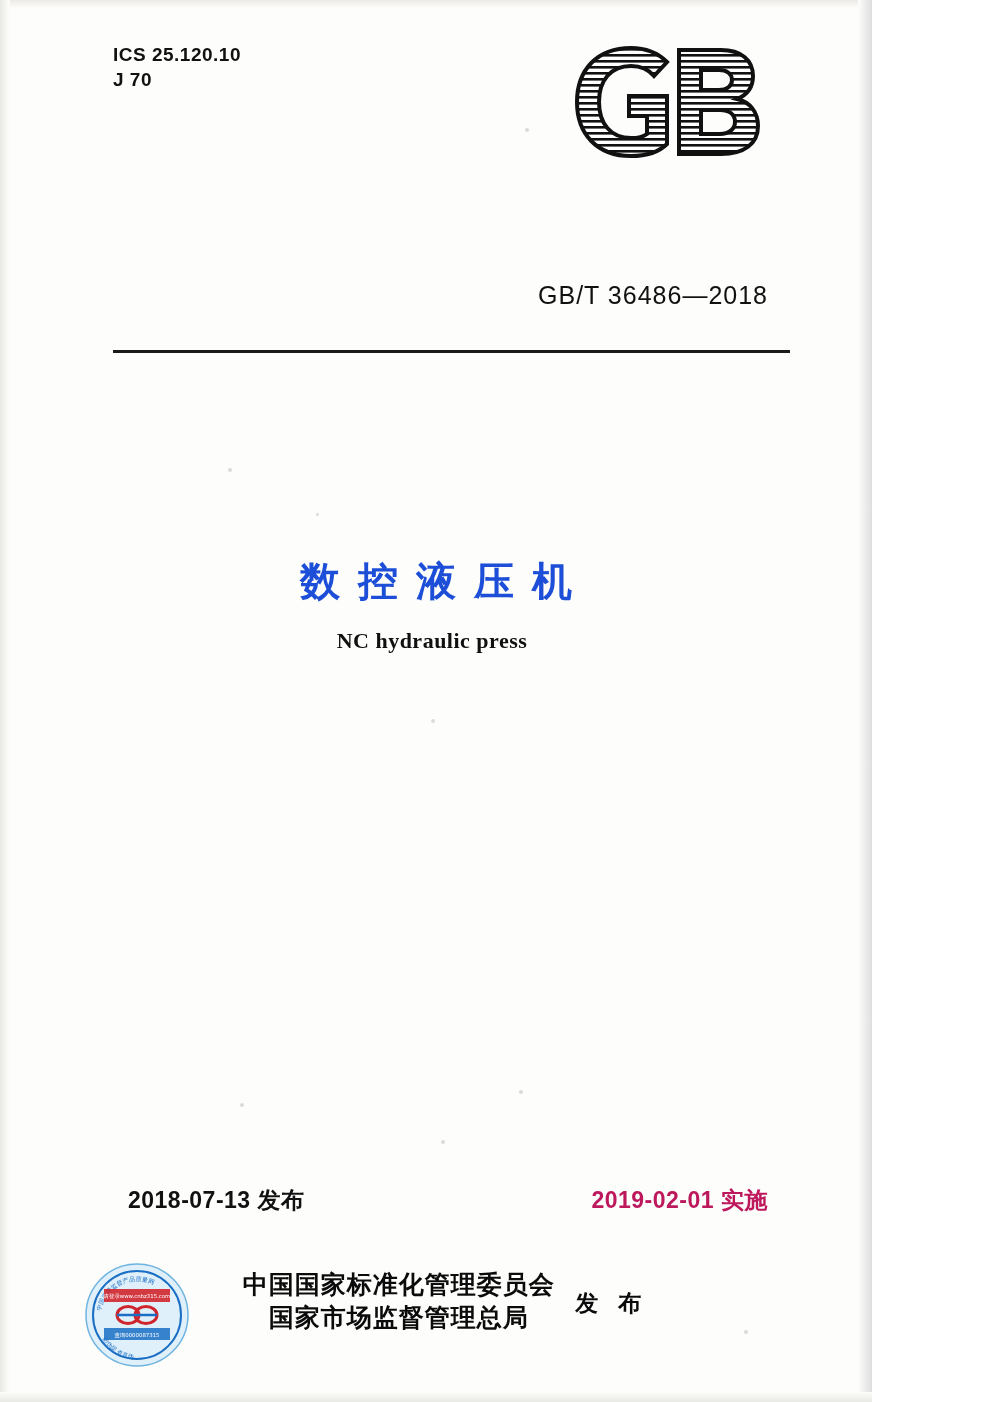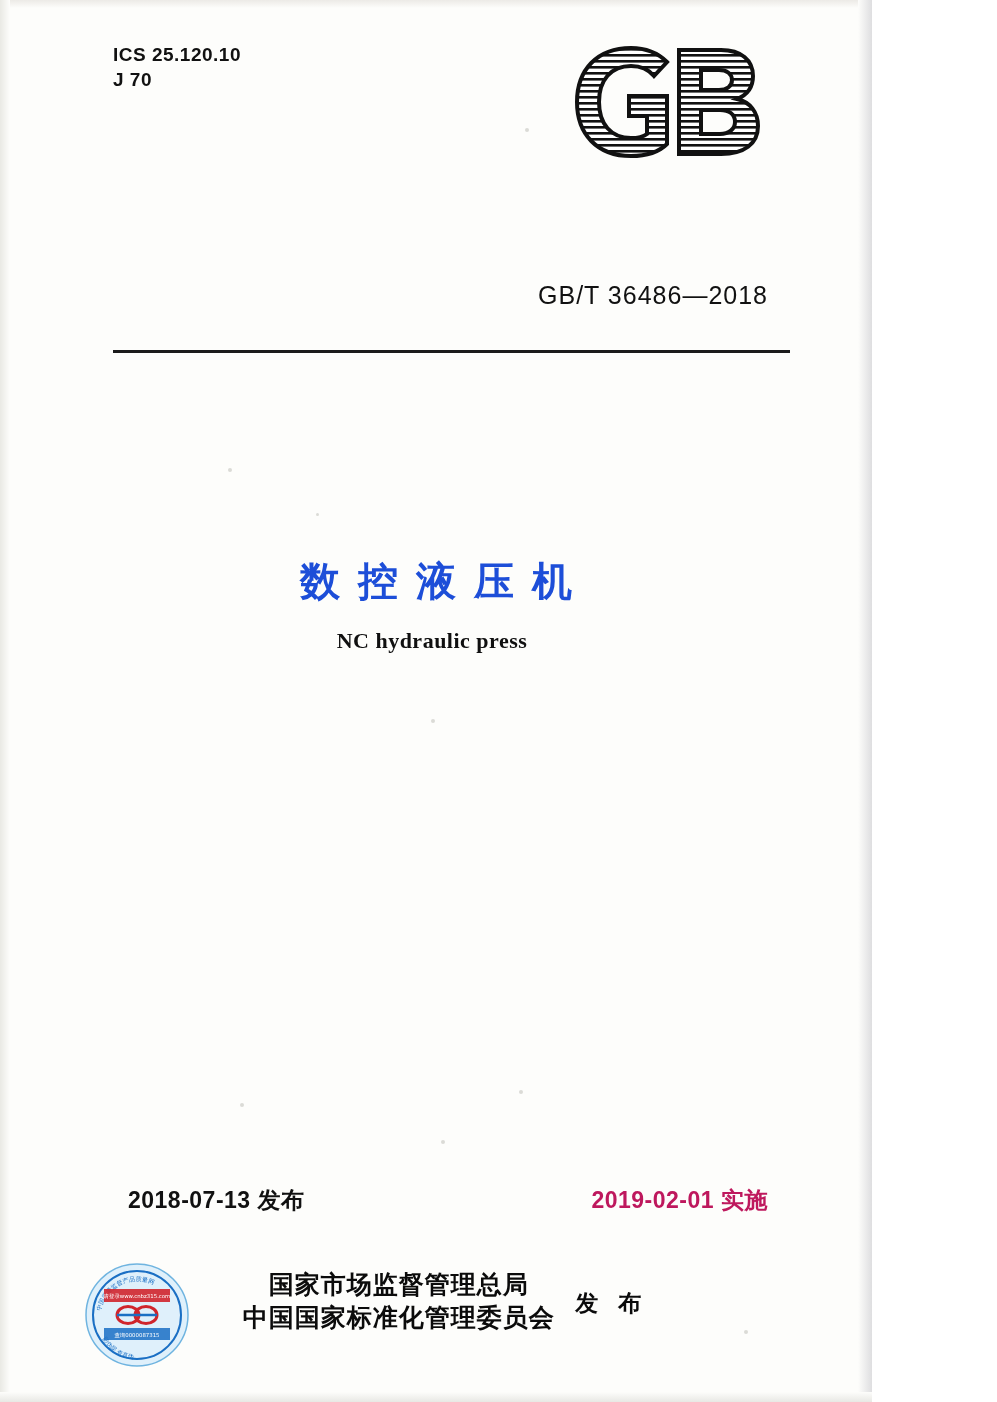--- a/index.html
+++ b/index.html
@@ -239,22 +239,22 @@
   <div class="rule"></div>
 
   <div class="doc-title-cn">数控液压机</div>
   <div class="doc-title-en">NC hydraulic press</div>
 
   <div class="date-issue">2018-07-13 发布</div>
   <div class="date-impl">2019-02-01 实施</div>
 
   <div class="publisher">
     <span class="publisher-lines">
+      <span style="display:block;">中国国家标准化管理委员会</span>
       <span style="display:block;">国家市场监督管理总局</span>
-      <span style="display:block;">中国国家标准化管理委员会</span>
     </span>
     <span class="publisher-verb">发 布</span>
   </div>
 
   <div class="seal">
     <svg viewBox="0 0 106 106" width="106" height="106" xmlns="http://www.w3.org/2000/svg">
       <circle cx="53" cy="53" r="51" fill="#dff0fb" stroke="#6fb4e0" stroke-width="1.5"></circle>
       <circle cx="53" cy="53" r="44" fill="none" stroke="#1a6fc4" stroke-width="2"></circle>
 
       <path id="arcTop" d="M16,56 A37,37 0 0 1 90,56" fill="none"></path>

